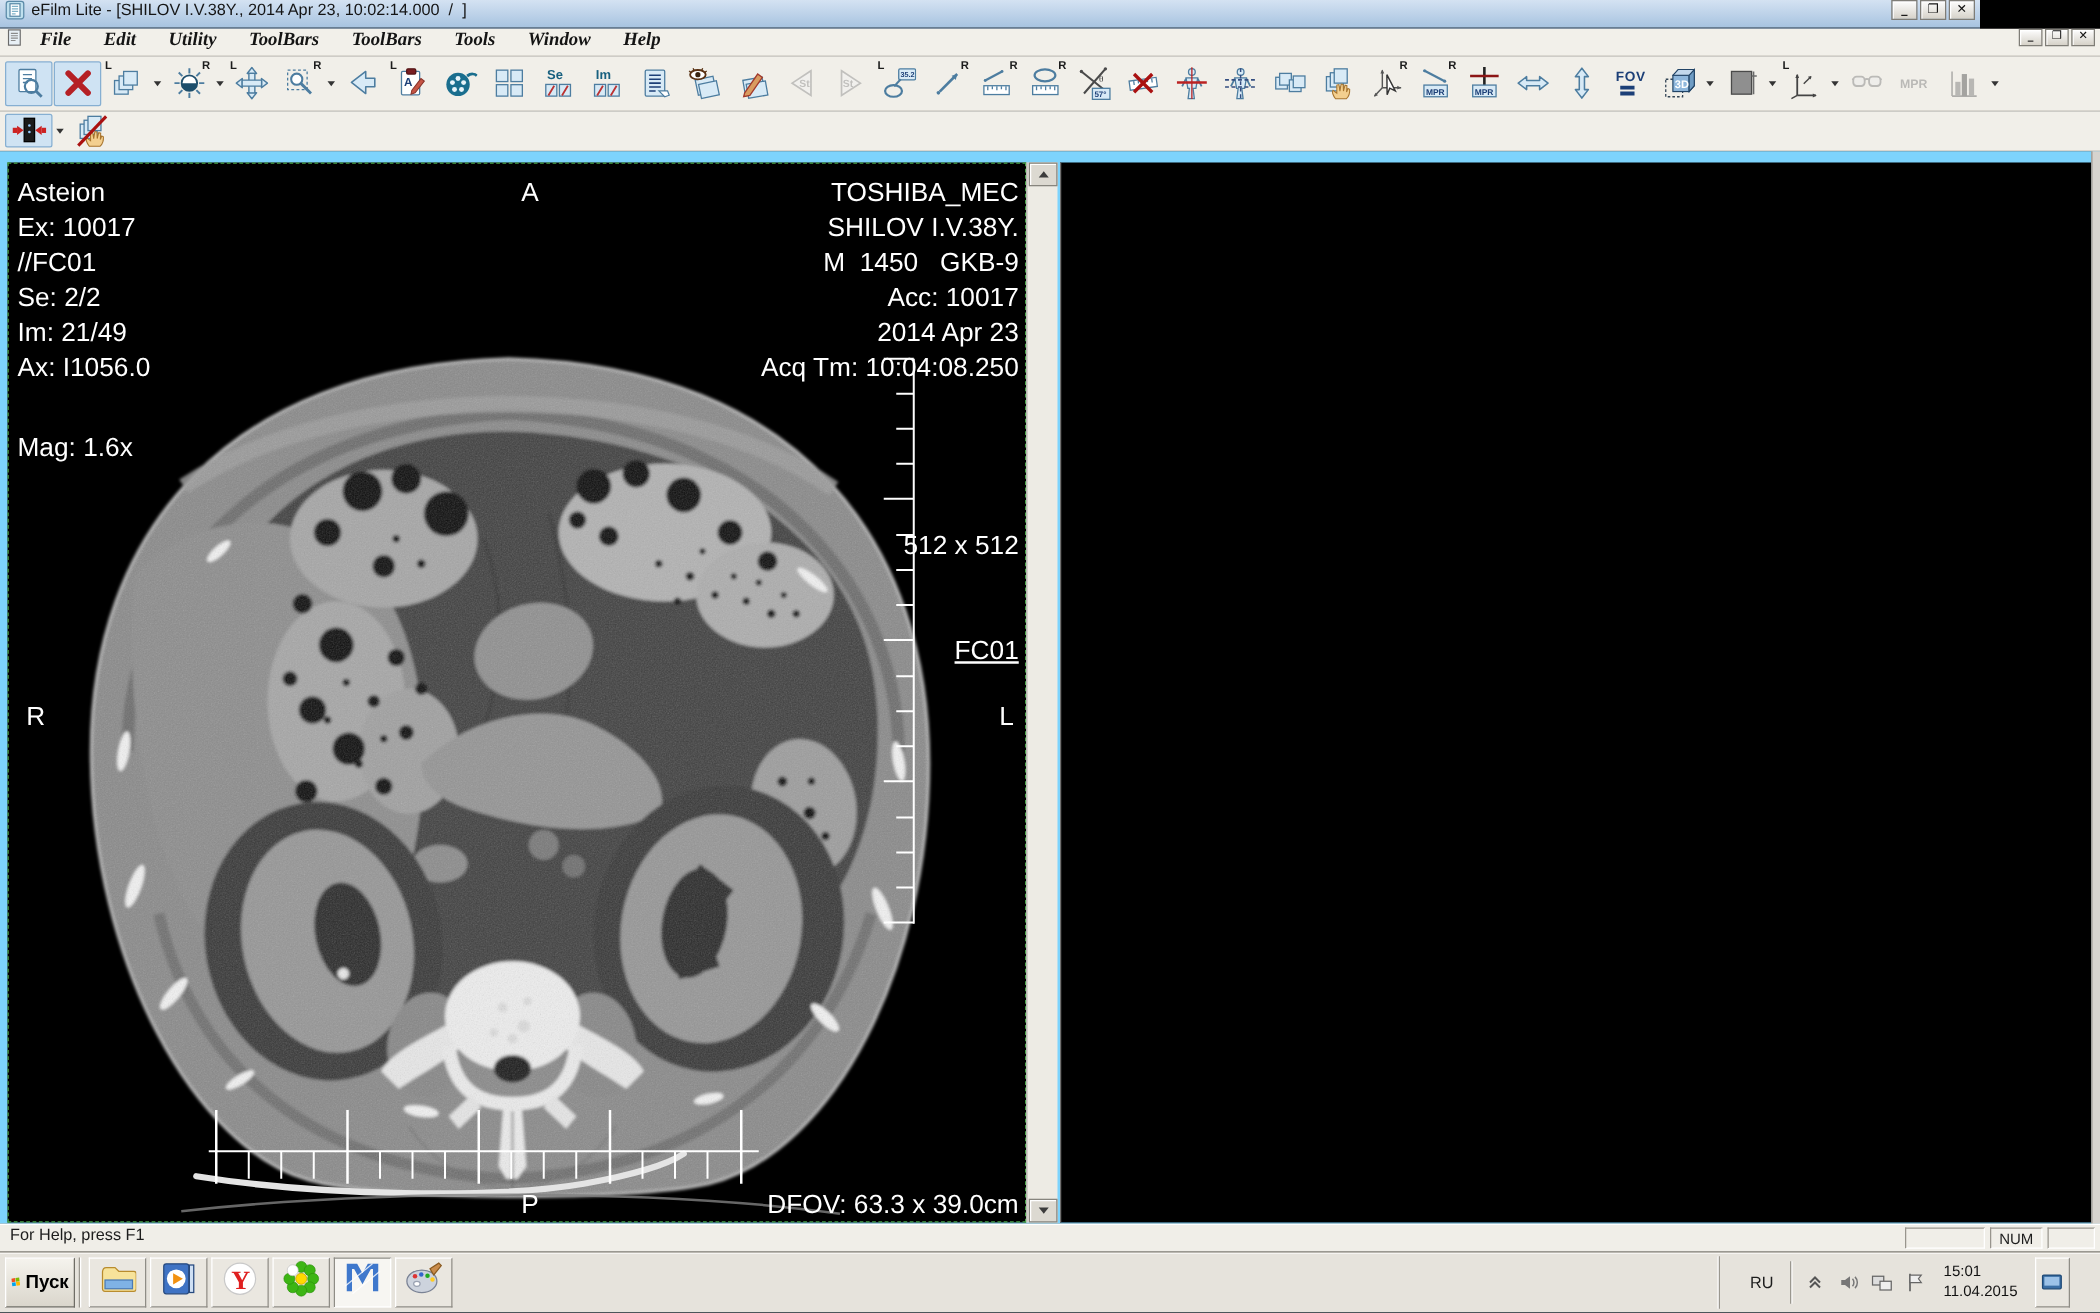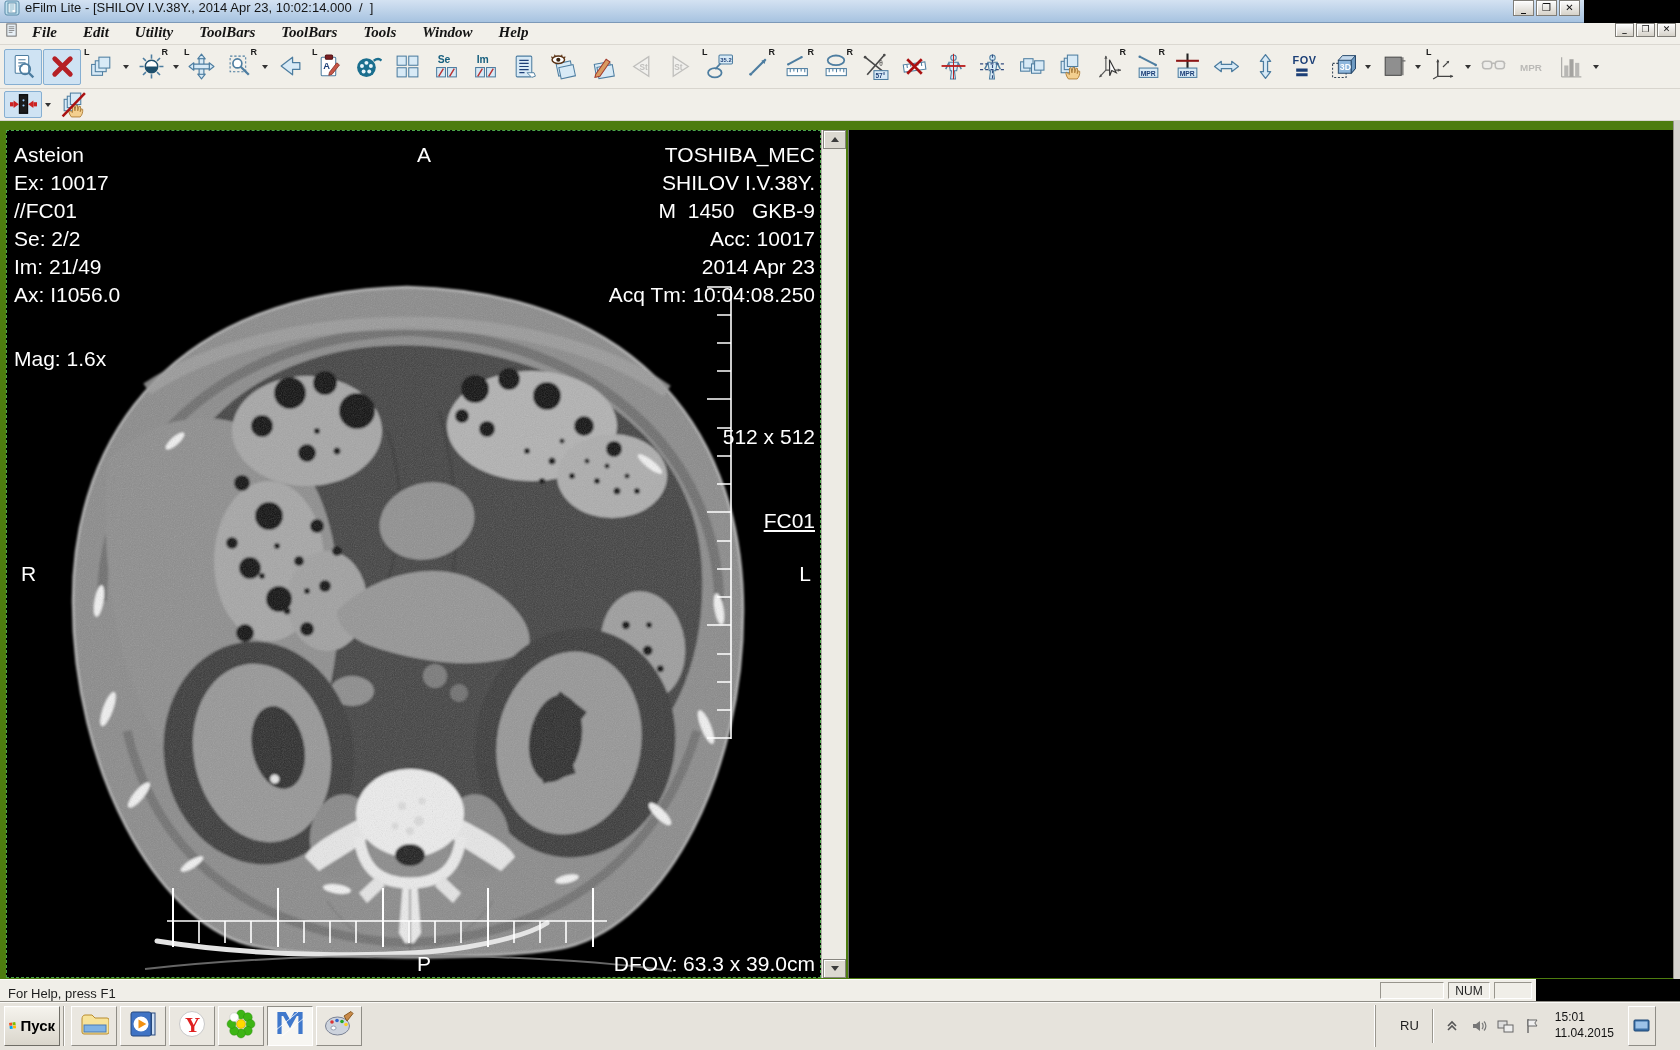--- a/index.html
+++ b/index.html
@@ -27,21 +27,21 @@
   #toolbar2 .tb{height:27px}
   .tb.pressed{background:#cfe3f3;border:1px solid #86afd2;border-radius:2px}
   .tb.disabled{opacity:.55;filter:grayscale(1)}
   .tbi{width:27px;height:27px;display:block}
   .cr{position:absolute;top:-2px;font-size:9px;font-weight:bold;color:#1c1c1c;z-index:2}
   .cr.L{left:2px}.cr.R{right:2px}
   .dd{width:11px;height:30px;display:flex;align-items:center;justify-content:center}
   .dd i{display:block;width:0;height:0;border-left:3.5px solid transparent;border-right:3.5px solid transparent;border-top:4px solid #333}
 
   
-  .workspace{position:absolute;left:0;top:121px;width:1680px;height:858px;background:#4d7c0f}
+  .workspace{position:absolute;left:0;top:121px;width:1680px;height:858px;background:#7dd3fc}
   .frame-right{position:absolute;right:0;top:0;width:7px;height:858px;background:#d6d3ce;border-left:1px solid #97948d}
   .ctpane{position:absolute;left:6px;top:9px;width:815px;height:848px;background:#000;border:1px dashed #49a549}
   .ctsvg{position:absolute;left:0;top:0;width:813px;height:846px}
   .vscroll{position:absolute;left:821px;top:9px;width:25px;height:848px;background:#edebe4;border-left:1px solid #b3b0a8}
   .sbtn{position:absolute;left:1px;width:23px;height:19px;background:#dcd9d1;border:1px solid #87857e;box-shadow:inset 1px 1px 0 #fff;display:flex;align-items:center;justify-content:center}
   .sbtn.up{top:0}.sbtn.down{bottom:0}
   .sbtn i{display:block;width:0;height:0;border-left:4px solid transparent;border-right:4px solid transparent}
   .sbtn.up i{border-bottom:5px solid #3c3c3c}
   .sbtn.down i{border-top:5px solid #3c3c3c}
   .pane2{position:absolute;left:848px;top:9px;width:825px;height:848px;background:#000;border-left:1px solid #6f6f6f}
@@ -54,21 +54,21 @@
   .ov-tr{right:5px;top:10px;text-align:right}
   .ov-mat{right:5px;top:236px;text-align:right}
   .ov-mat .ul{text-decoration:underline}
   .ov-r{left:14px;top:429px}
   .ov-l{right:9px;top:429px}
   .ov-bl{left:7px;top:651px}
   .ov-p{left:404px;top:819px;width:26px;text-align:center}
   .ov-dfov{right:5px;top:819px}
 
   
-  .statusbar{position:absolute;left:0;top:979px;width:1536px;height:22px;background:#f0eee8;border-top:1px solid #fff;display:flex;align-items:flex-end;font-size:13px;color:#1d1d1d;padding:0 8px}
+  .statusbar{position:absolute;left:0;top:979px;width:1680px;height:22px;background:#f0eee8;border-top:1px solid #fff;display:flex;align-items:flex-start;font-size:13px;color:#1d1d1d;padding:0 8px}
   .sb-cells{position:absolute;right:4px;top:2px;display:flex;gap:4px}
   .sb-cell{height:17px;border:1px solid;border-color:#98958d #fff #fff #98958d;font-size:12px;display:flex;align-items:center;justify-content:center;color:#1d1d1d;padding:0 4px}
 
   
   .taskbar{position:absolute;left:0;top:1001px;width:1680px;height:49px;background:#e6e3dc;border-top:1px solid #8f8d86;box-shadow:inset 0 1px 0 #fbfaf7;display:flex;align-items:center;padding:3px 4px 4px}
   .startbtn{width:56px;height:40px;background:linear-gradient(#f5f3ed,#dad6cc);border:1px solid;border-color:#fff #6f6d66 #6f6d66 #fff;display:flex;align-items:center;gap:4px;padding:0 4px;font-weight:bold;font-size:15px;color:#000}
   .qdiv{width:2px;height:40px;border-left:1px solid #9a978f;border-right:1px solid #fff;margin:0 3px}
   .ql{display:flex;gap:3px;margin-left:3px}
   .qlb{width:46px;height:40px;background:#eae7e0;border:1px solid;border-color:#fff #8f8d86 #8f8d86 #fff;display:flex;align-items:center;justify-content:center}
   .qlb.active{background:#f7f6f2;border-color:#8f8d86 #fff #fff #8f8d86}

